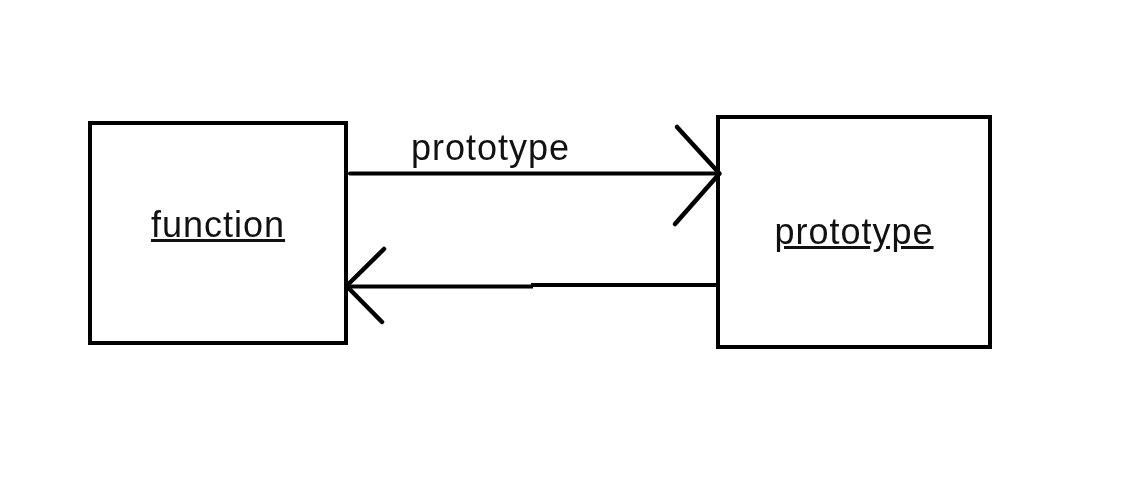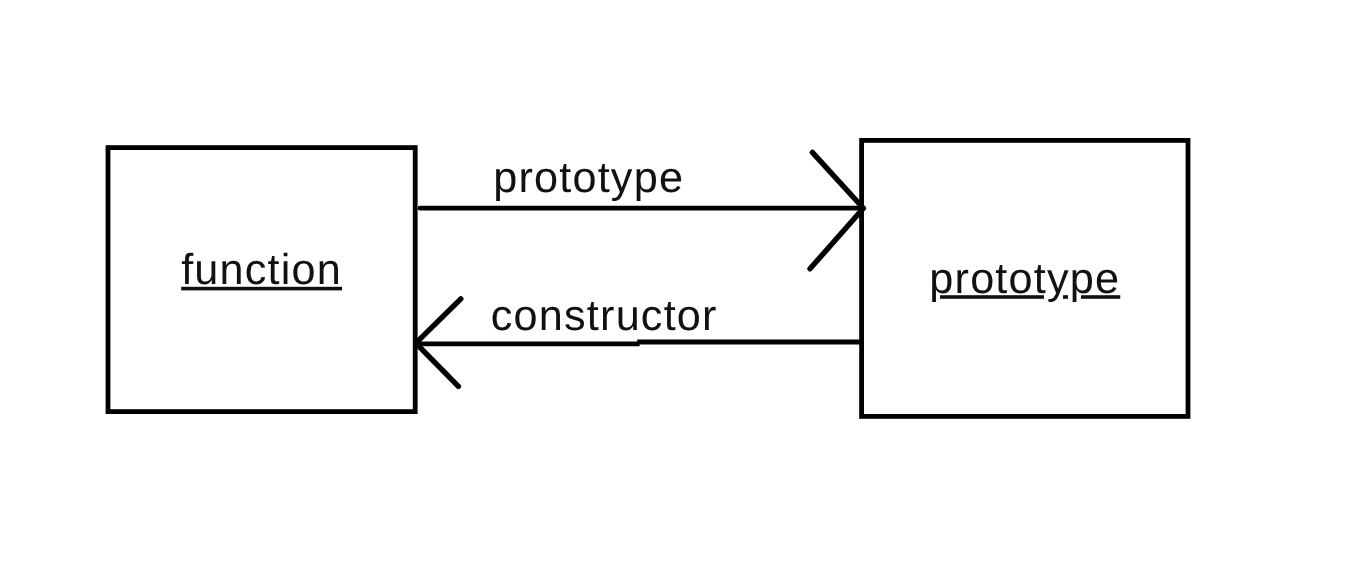--- a/index.html
+++ b/index.html
@@ -91,15 +91,14 @@
     <line x1="350" y1="173.5" x2="718" y2="173.5" stroke-width="4" stroke-linecap="round" stroke="#000000"></line>
     <path d="M677,127 L719.5,173.5 L675,224" fill="none" stroke-width="4.5" stroke-linecap="round" stroke-linejoin="round" stroke="#000000"></path>
 
     <line x1="348" y1="286.5" x2="533" y2="286.5" stroke-width="4" stroke-linecap="butt" stroke="#000000"></line>
     <line x1="531" y1="285" x2="718" y2="285" stroke-width="4" stroke-linecap="butt" stroke="#000000"></line>
     <path d="M384,249 L346.5,286 L382,322" fill="none" stroke-width="4.5" stroke-linecap="round" stroke-linejoin="round" stroke="#000000"></path>
   </svg>
 
   <div class="edge-label edge-label--prototype">prototype</div>
 
-  <div class="edge-label edge-label--constructor">constructor</div>
 
 </div>
 
 </body></html>

